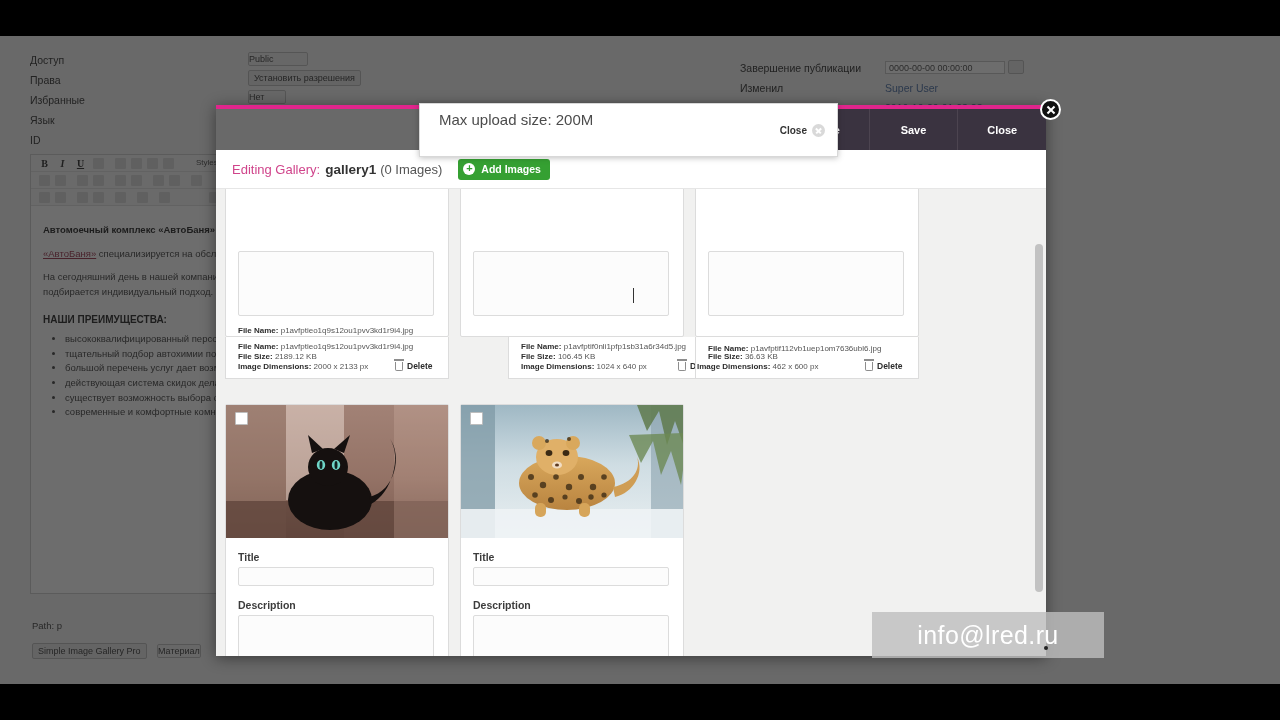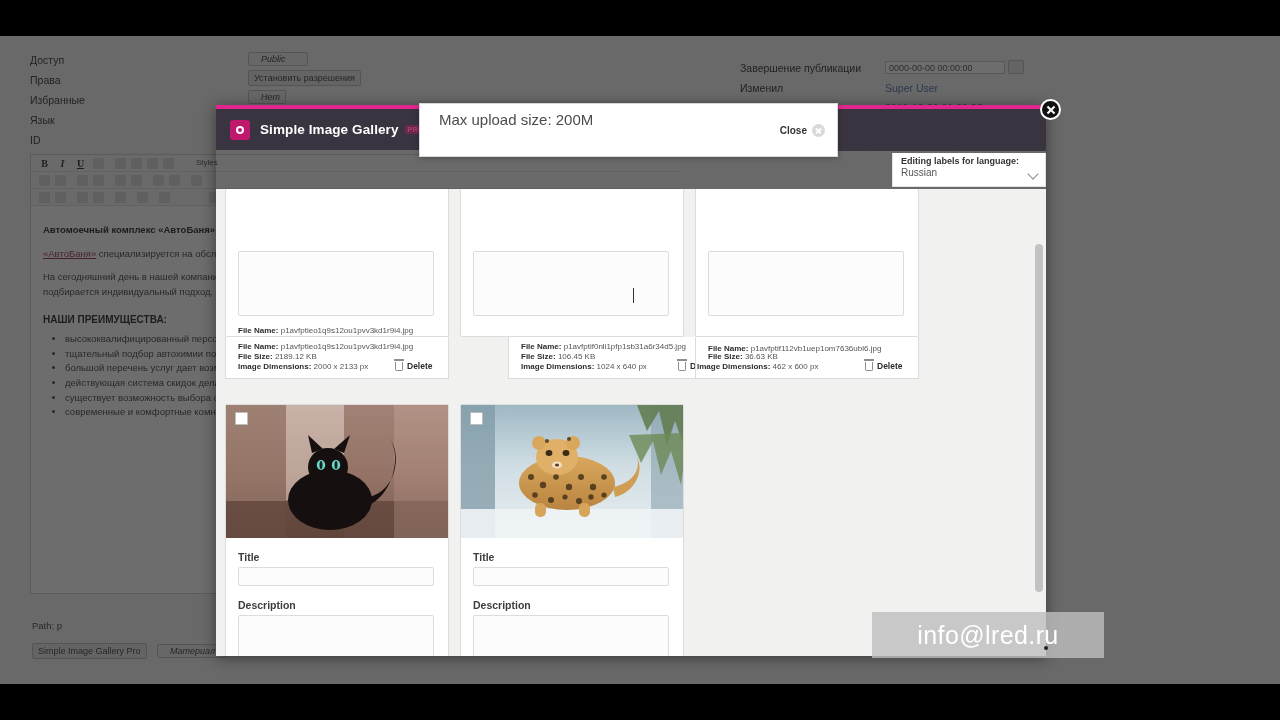--- a/index.html
+++ b/index.html
@@ -27,21 +27,21 @@
   .bg-input {
     position:absolute; background:#fff; border:1px solid #c9c9c9;
     height:13px; font-size:9px; color:#555; padding:0 3px; line-height:13px;
   }
   .bg-btn {
     position:absolute; background:#e7e7e7; border:1px solid #bdbdbd;
     font-size:9px; color:#444; padding:2px 5px; border-radius:2px; white-space:nowrap;
   }
   .bg-sel {
     position:absolute; background:#f0f0f0; border:1px solid #c0c0c0;
-    font-size:9px; color:#444; padding:1px 12px; border-radius:2px; white-space:nowrap;font-style:italic;
+    font-size:9px; color:#444; padding:1px 0; border-radius:2px; white-space:nowrap;
   }
 
   
   #editor-box {
     position:absolute; left:30px; top:118px; width:650px; height:440px;
     background:#fff; border:1px solid #cfcfcf;
   }
   .tb-row {
     position:absolute; left:0; width:650px; height:17px;
     border-bottom:1px solid #e2e2e2; background:#f6f6f6;
@@ -330,29 +330,30 @@
     <span class="bg-sel" style="position:relative; display:inline-block; margin-left:6px;">Материал</span>
   </div>
 
 </div>
 
 <div id="bg-dim"></div>
 
 <div id="gal-modal">
   <div id="gal-accent"></div>
 
-  <div id="gal-head">
-    <div id="cam-icon">
-        <div class="lens"></div>
-      </div>
-    <div id="gal-title">Simple Image Gallery</div>
-    <div id="pro-badge">PRO</div>
-    <div id="gal-ver">v3.0.0</div>
+
+  <div id="gal-subbar">
+    <span id="edit-gal-label">Editing Gallery:</span>
+    <span id="gal-name">gallery1</span>
+    <span id="gal-count">(0 Images)</span>
+    <div id="add-images-btn">
+      <span id="add-plus">+</span>
+      <span>Add Images</span>
+    </div>
   </div>
-
 
   <div id="gal-body">
     <div id="gal-scrollarea">
 
       <div class="card" style="left:9px; top:-152px; width:224px; height:300px;">
         <textarea class="card-textarea" style="left: 12px; top: 213px;" value=""></textarea>
         <div class="meta" style="left:12px; top:288px;">
           <b>File Name:</b>
           <span>p1avfptieo1q9s12ou1pvv3kd1r9i4.jpg</span>
         </div>

